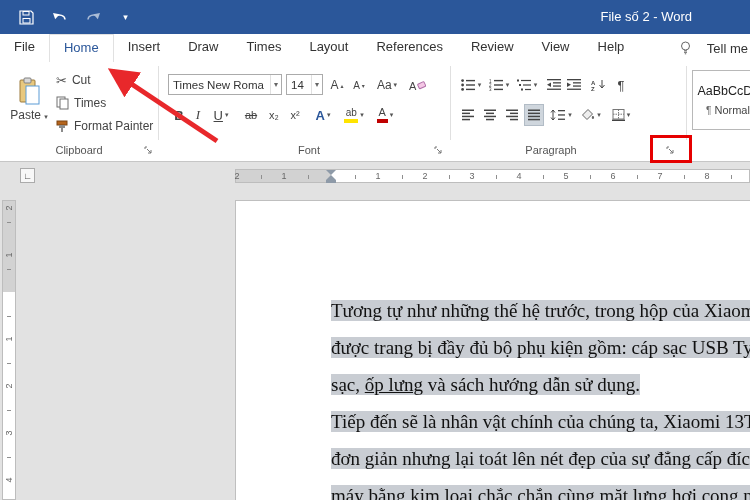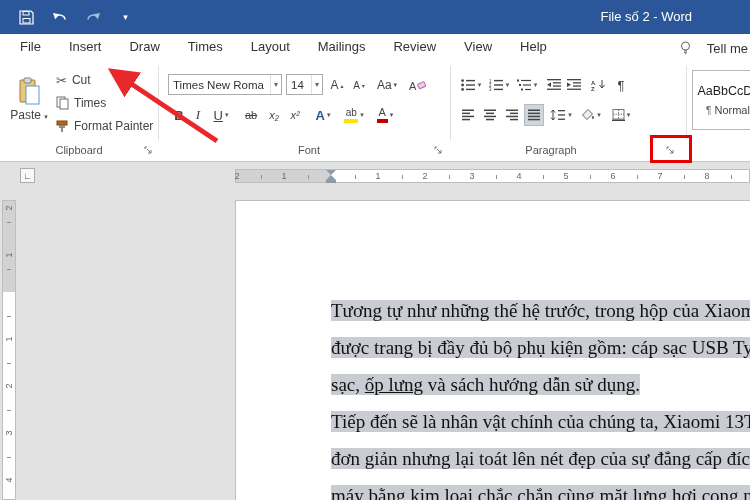--- a/index.html
+++ b/index.html
@@ -10,21 +10,21 @@
   
   .titlebar{position:absolute;left:0;top:0;width:100%;height:34px;background:#2b579a;}
   .qat{position:absolute;left:18px;top:0;height:34px;display:flex;align-items:center;gap:16px;}
   .qicon{display:flex;align-items:center;justify-content:center;width:17px;height:17px;}
   .qicon.dim{opacity:.6;}
   .qchev{color:#fff;font-size:9px;}
   .title-text{position:absolute;right:58px;top:0;height:34px;line-height:34px;font-size:13px;color:#fff;}
 
   
   .tabrow{position:absolute;left:0;top:34px;width:100%;height:28px;background:#fff;
-          display:flex;align-items:stretch;padding-left:6px;font-size:13px;color:#333;}
+          display:flex;align-items:stretch;padding-left:0;font-size:13px;color:#333;}
   .tab{padding:0 14px;line-height:26px;}
   .tab.active{color:#2b579a;border:1px solid #e1e1e1;border-bottom:none;background:#fff;}
   .tellme{position:absolute;right:0;top:34px;height:28px;display:flex;align-items:center;gap:15px;
           font-size:13px;color:#333;background:#fff;padding:0 2px 0 8px;}
 
   
   .ribbon{position:absolute;left:0;top:62px;width:100%;height:78px;background:#fff;}
   .vsep{position:absolute;top:4px;height:92px;width:1px;background:#e0e0e0;}
   .labels{position:absolute;left:0;top:140px;width:100%;height:22px;background:#fff;
           border-bottom:1px solid #c6c6c6;font-size:11px;color:#555;}
@@ -42,21 +42,21 @@
   .combo-dd{font-size:8px;color:#666;border-left:1px solid #e0e0e0;align-self:stretch;
             display:flex;align-items:center;padding:0 3px;}
 
   .fbtn,.pbtn{position:absolute;height:22px;display:flex;align-items:center;justify-content:center;
               gap:2px;color:#444;}
   .chev{font-size:7px;color:#555;}
   .glyph-b{font-weight:bold;font-size:13px;}
   .glyph-i{font-style:italic;font-family:"Liberation Serif",serif;font-size:13px;}
   .glyph-u{text-decoration:underline;font-size:13px;}
   .glyph-strike{text-decoration:line-through;font-size:11px;}
-  .glyph-sub,.glyph-sup{font-size:11px;font-style:italic;}
+  .glyph-sub,.glyph-sup{font-size:11px;}
   .glyph-fx{color:#2b579a;font-weight:bold;font-size:13px;}
   .stackbar{display:flex;flex-direction:column;align-items:center;line-height:1;}
   .stackbar .txt{font-size:10px;}
   .bar-y{width:14px;height:4px;background:#ffe400;margin-top:1px;}
   .bar-r{width:11px;height:4px;background:#c00000;margin-top:1px;}
   .grow-a{font-size:12px;}
   .shrink-a{font-size:10px;}
   .tinytri{font-size:6px;vertical-align:super;color:#555;}
   .active-btn{background:#cfd6dd;border:1px solid #b2bcc6;}
 
@@ -124,25 +124,26 @@
             <path d="M15 2 L8.5 3.2 L12.8 8.2 Z" fill="#fff"></path>
           </svg>
       </span>
       <span class="qicon qchev">▾</span>
     </div>
     <div class="title-text">File số 2  -  Word</div>
   </div>
 
   <div class="tabrow">
       <div class="tab">File</div>
+      <div class="tab active">Home</div>
       <div class="tab">Insert</div>
       <div class="tab">Draw</div>
       <div class="tab">Times</div>
       <div class="tab">Layout</div>
-      <div class="tab">Mailings</div>
+      <div class="tab">References</div>
       <div class="tab">Review</div>
       <div class="tab">View</div>
       <div class="tab">Help</div>
     </div>
   <div class="tellme">
     <span>
       <svg width="13" height="14" viewBox="0 0 13 14">
           <circle cx="6.5" cy="5" r="4" fill="none" stroke="#666"></circle>
           <path d="M5 9.8 h3 M5 11.3 h3 M5.8 12.8 h1.4" stroke="#666"></path>
         </svg>

